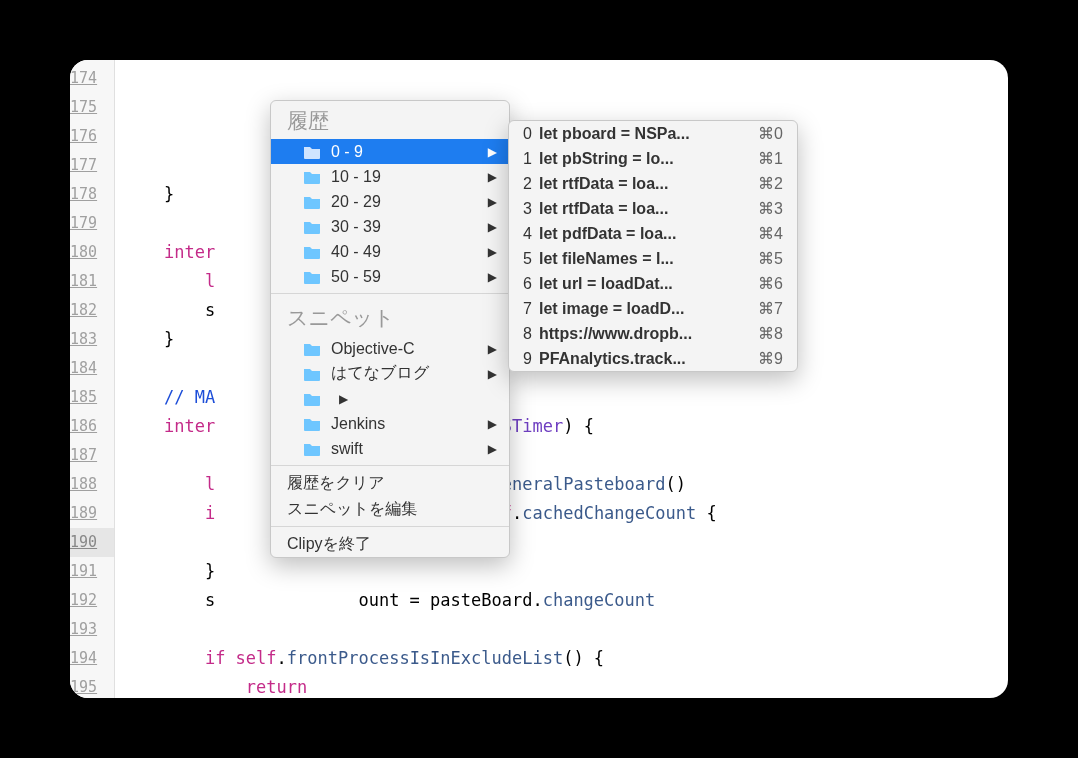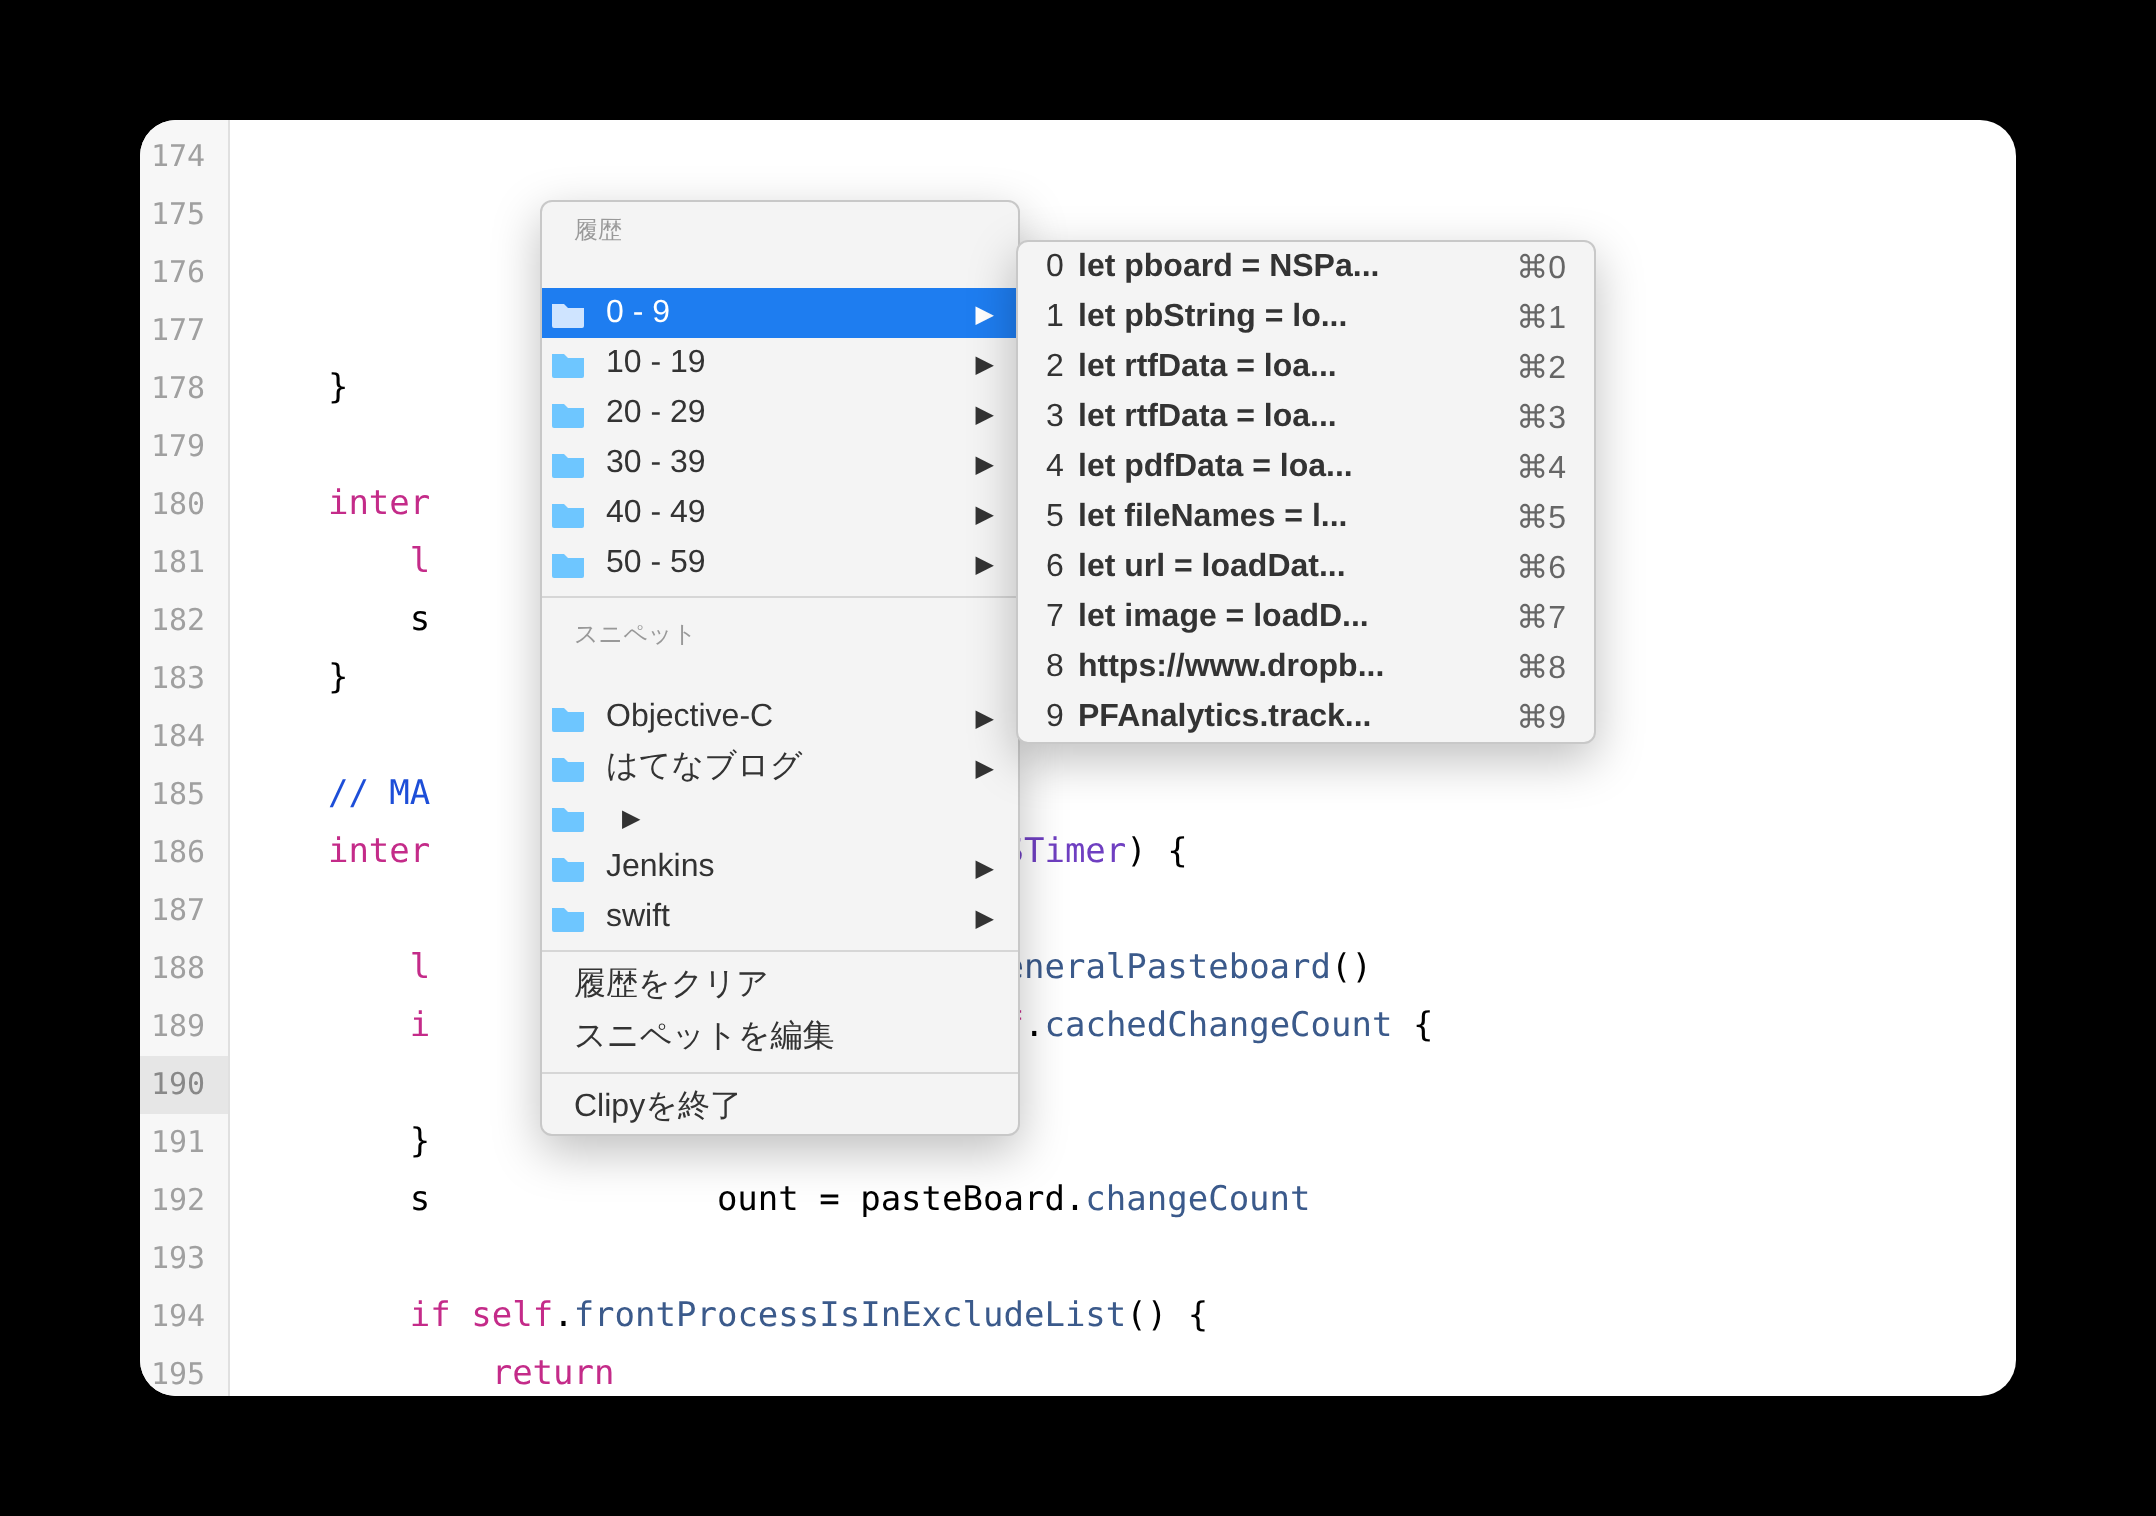--- a/index.html
+++ b/index.html
@@ -28,25 +28,26 @@
     top: 0;
     width: 45px;
     height: 100%;
     background: #f7f7f7;
     border-right: 1px solid #e0e0e0;
     padding-top: 4px;
   }
   .gutter .ln {
     height: 29px;
     line-height: 29px;
-    text-align: center;
+    text-align: left;
     padding-right: 6px;
     color: #a0a0a0;
     font-family: Menlo, Consolas, monospace;
     font-size: 15px;
+    text-decoration: underline;
   }
   .gutter .ln.current { background: #e6e6e6; color: #888; }
   .code {
     position: absolute;
     left: 45px;
     top: 4px;
     right: 0;
     font-family: Menlo, Consolas, monospace;
     font-size: 17px;
     white-space: pre;
@@ -65,29 +66,29 @@
     background: #f4f4f4;
     border: 1px solid #c8c8c8;
     border-radius: 6px;
     box-shadow: 0 8px 24px rgba(0,0,0,0.25);
     font-size: 16px;
     color: #333;
   }
   .menu.primary { top: 40px; left: 200px; width: 240px; }
   .menu.secondary { top: 60px; left: 438px; width: 290px; }
   .menu .section-title {
-    padding: 6px 16px 20px 16px;
+    padding: 6px 16px 4px 16px;
     color: #999;
-    font-size: 12px;
+    font-size: 21px;
   }
   .menu .item {
     display: flex;
     align-items: center;
     height: 25px;
-    padding: 0 12px 0 4px;
+    padding: 0 12px 0 32px;
     cursor: default;
   }
   .menu .item.sel {
     background: #1e7df0;
     color: #fff;
   }
   .menu .item .folder-icon {
     width: 18px; height: 14px;
     margin-right: 10px;
     display: inline-block;

